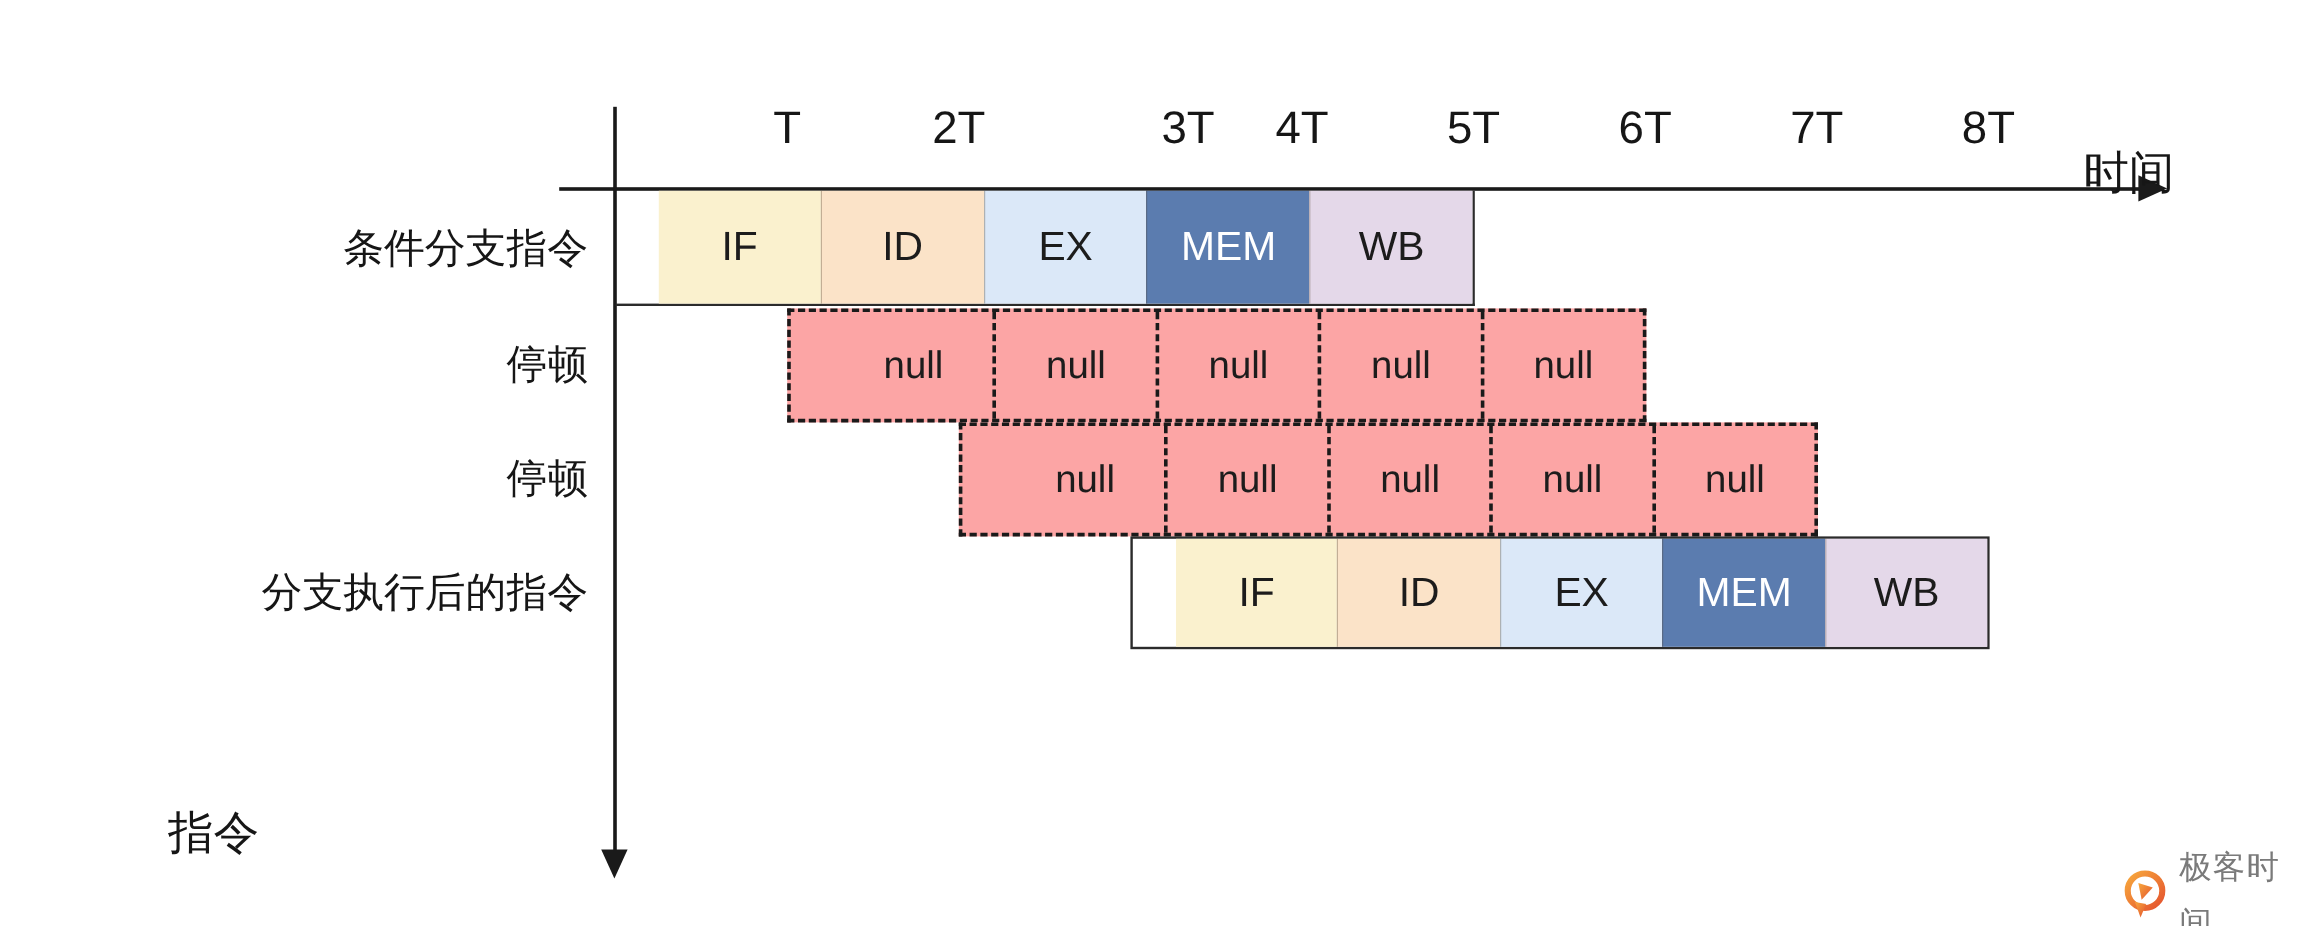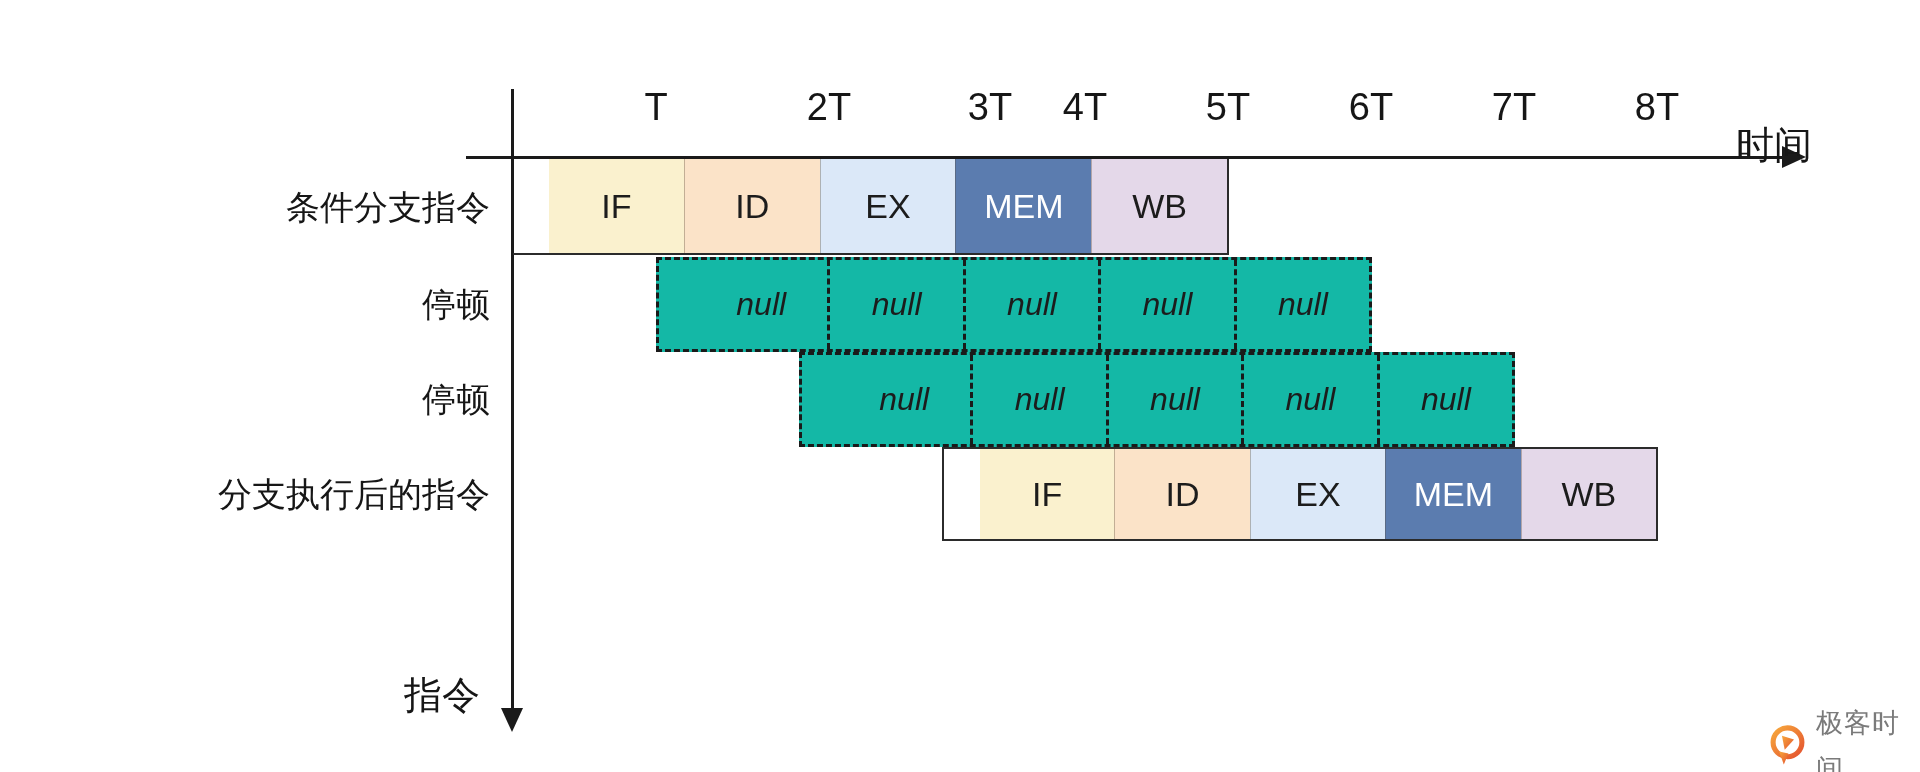--- a/index.html
+++ b/index.html
@@ -13,32 +13,32 @@
     border-left:24px solid #1a1a1a;border-top:11px solid transparent;border-bottom:11px solid transparent;}
   .v-axis{position:absolute;left:511px;top:89px;width:3px;height:621px;background:#1a1a1a;}
   .v-arrow{position:absolute;left:501px;top:708px;width:0;height:0;
     border-top:24px solid #1a1a1a;border-left:11px solid transparent;border-right:11px solid transparent;}
   
   .tick{position:absolute;top:85px;width:120px;height:44px;line-height:44px;
     text-align:center;font-size:38px;color:#161616;}
   .time-label{position:absolute;top:85px;left:1709px;width:130px;height:44px;line-height:44px;
     text-align:center;font-size:38px;color:#161616;margin-top:38px;}
   .instr-label{position:absolute;top:672px;left:140px;width:340px;height:46px;line-height:46px;
-    text-align:right;font-size:38px;color:#161616;}
+    text-align:left;font-size:38px;color:#161616;}
   
   .row-label{position:absolute;left:120px;width:370px;height:44px;line-height:44px;
     text-align:right;font-size:34px;color:#161616;}
   
   .p-row{position:absolute;display:flex;box-sizing:border-box;padding-left:36px;}
   .p-row .cell{flex:1 1 0;display:flex;align-items:center;justify-content:center;
     font-size:34px;color:#1c1c1c;box-sizing:border-box;}
   .row-solid-1{left:513px;top:159px;width:716px;height:96px;
     border-bottom:2px solid #2b2b2b;border-right:2px solid #2b2b2b;}
   .row-solid-1 .cell + .cell{border-left:1px solid rgba(90,75,55,0.35);}
-  .row-dashed{border:3px dashed #1a1a1a;background:#14b8a6;font-style:italic;}
+  .row-dashed{border:3px dashed #1a1a1a;background:#fca5a5;}
   .row-dashed-1{left:656px;top:257px;width:716px;height:95px;}
   .row-dashed-2{left:799px;top:352px;width:716px;height:95px;}
   .row-dashed .cell{font-size:32px;}
   .row-dashed .cell + .cell{border-left:3px dashed #1a1a1a;}
   .row-solid-2{left:942px;top:447px;width:716px;height:94px;border:2px solid #2b2b2b;}
   .row-solid-2 .cell + .cell{border-left:1px solid rgba(90,75,55,0.35);}
   .cell.mem{color:#ffffff;}
   
   .logo{position:absolute;left:1768px;top:700px;display:flex;align-items:center;gap:9px;}
   .logo-text{font-size:27px;color:#7a7a7a;letter-spacing:1px;line-height:46px;}
@@ -47,21 +47,21 @@
 <body>
 
 <div class="canvas">
 
   <div class="h-axis"></div>
   <div class="h-arrow"></div>
   <div class="v-axis"></div>
   <div class="v-arrow"></div>
 
   <div class="tick" style="left:596px">T</div>
-  <div class="tick" style="left:769px">2T</div>
+  <div class="tick" style="left:739px">2T</div>
   <div class="tick" style="left:930px">3T</div>
   <div class="tick" style="left:1025px">4T</div>
   <div class="tick" style="left:1168px">5T</div>
   <div class="tick" style="left:1311px">6T</div>
   <div class="tick" style="left:1454px">7T</div>
   <div class="tick" style="left:1597px">8T</div>
   <div class="time-label">时间</div>
   <div class="instr-label">指令</div>
 
   <div class="row-label" style="top:185px">条件分支指令</div>

